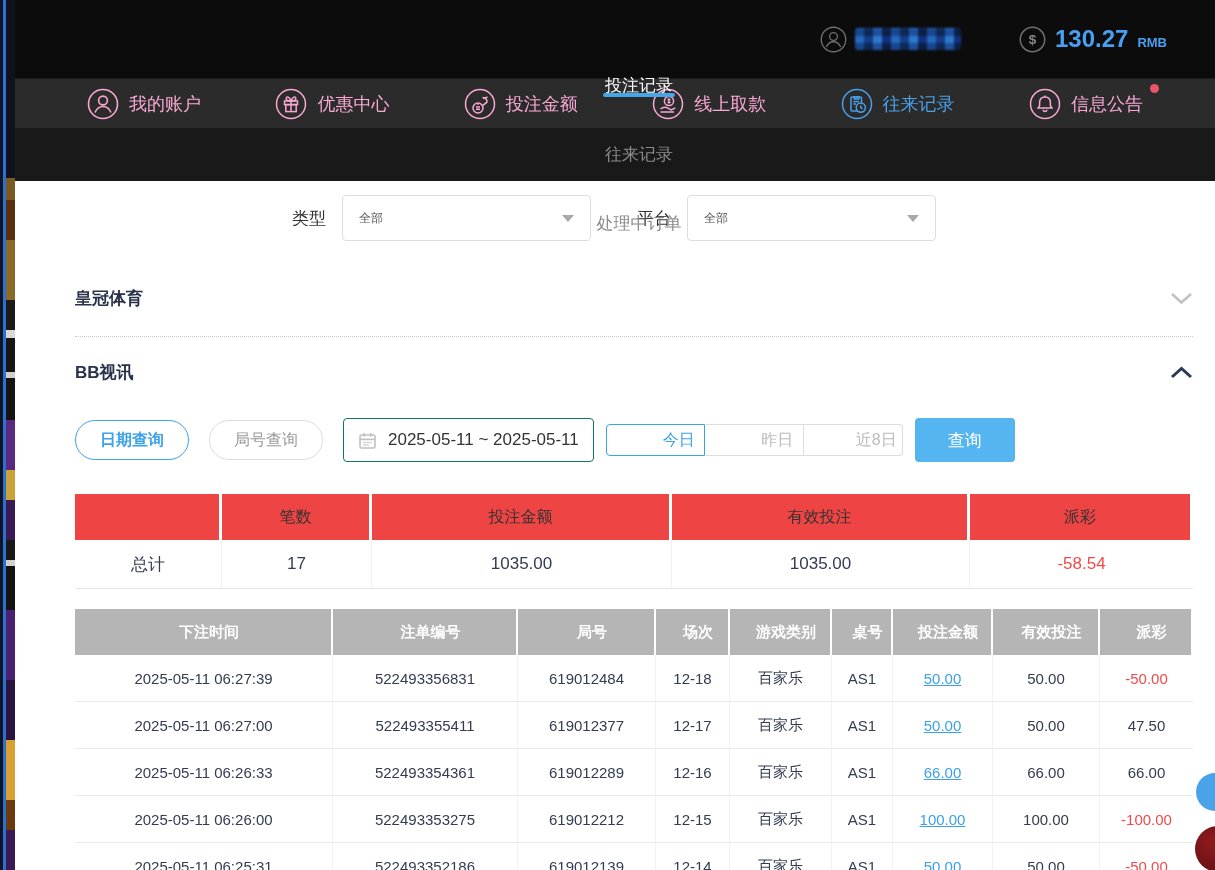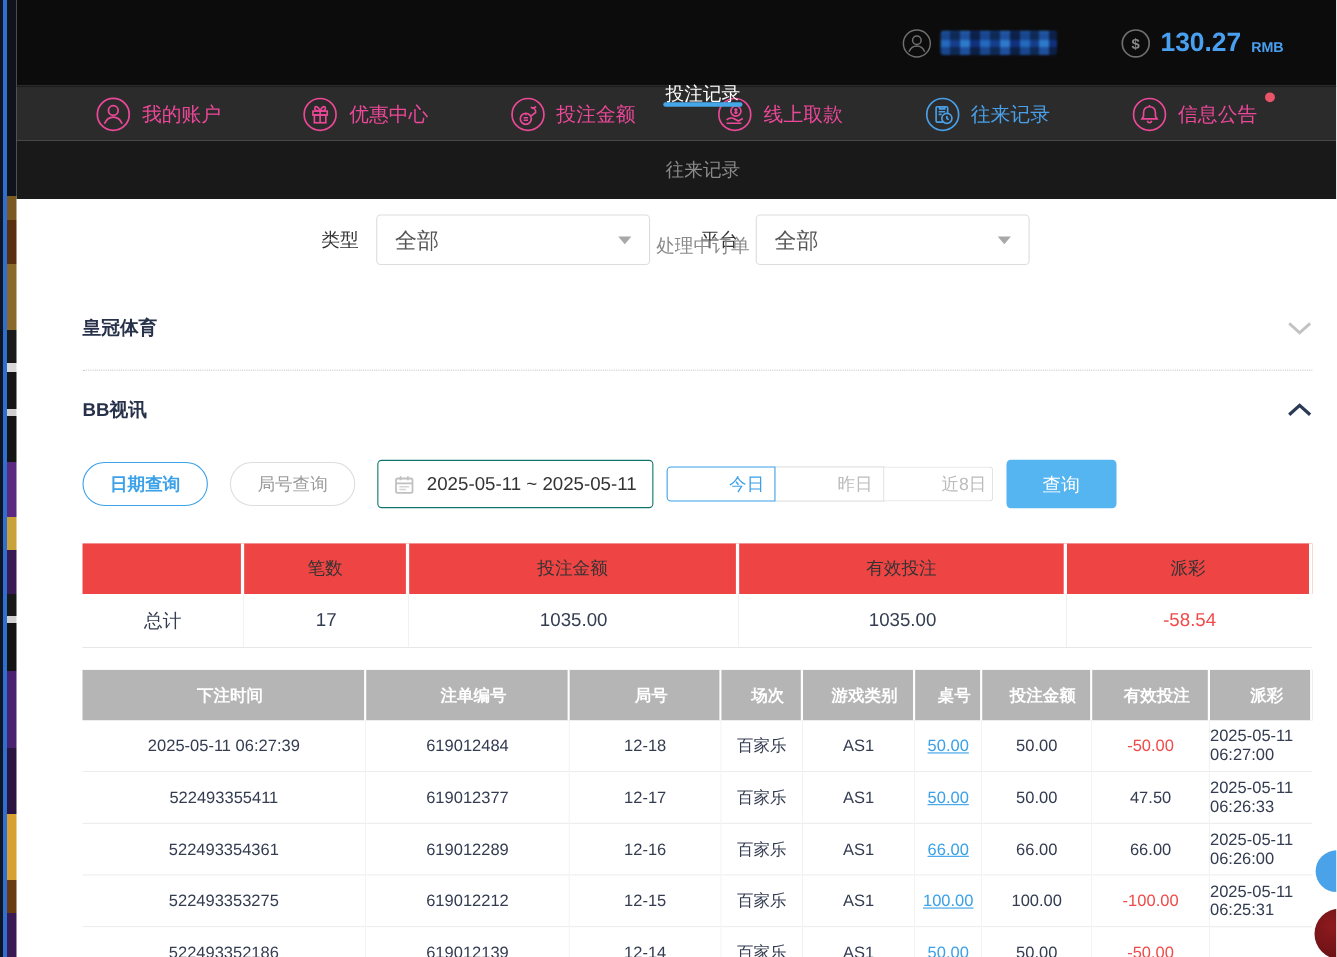--- a/index.html
+++ b/index.html
@@ -38,21 +38,21 @@
     background:
       repeating-linear-gradient(90deg, rgba(70,120,170,.9) 0 9px, rgba(35,64,94,.9) 9px 18px, rgba(90,140,190,.9) 18px 27px, rgba(28,48,76,.9) 27px 36px),
       repeating-linear-gradient(0deg, #2a4a6e 0 7px, #3d6fa0 7px 14px); background-blend-mode: overlay; }
   .balance { display: flex; align-items: center; gap: 9px; }
   .balance-amount { color: #4aa0f0; font-size: 24px; font-weight: bold; }
   .balance-currency { color: #4aa0f0; font-size: 13px; font-weight: bold; padding-top: 6px; }
 
   
   .main-nav { height: 50px; background: #2b2b2b; display: flex; align-items: center;
     justify-content: space-between; padding: 0 72px; border-top: 1px solid #1a1a1a; }
-  .nav-item { display: flex; align-items: center; gap: 10px; color: #ec4899; font-size: 18px;
+  .nav-item { display: flex; align-items: center; gap: 10px; color: #f9a8d4; font-size: 18px;
     cursor: pointer; position: relative; }
   .nav-item.active { color: #4aa0e8; }
   .nav-item svg { display: block; }
   .badge-dot { position: absolute; top: -4px; right: -16px; width: 9px; height: 9px;
     border-radius: 50%; background: #e85568; }
 
   
   .tab-bar { height: 53px; background: #191919; display: flex; align-items: center;
     justify-content: center; gap: 46px; padding-left: 48px; flex-direction: column; }
   .tab { color: #8a8a8a; font-size: 17px; cursor: pointer; position: relative; height: 53px;
@@ -64,21 +64,21 @@
   
   .content { padding: 12px 22px 0 60px; background: #fff; }
 
   .filters { display: flex; align-items: center; justify-content: center; gap: 16px;
     margin: 2px 40px 22px 0; }
   .filter-label { font-size: 17px; color: #333; }
   .select { width: 249px; height: 46px; border: 1px solid #ddd; border-radius: 4px; background: #fff;
     display: flex; align-items: center; justify-content: space-between; padding: 0 16px;
     cursor: pointer; margin-right: 30px; }
   .select:last-child { margin-right: 0; }
-  .select-value { font-size: 20px; color: #555; }
+  .select-value { font-size: 12px; color: #555; }
   .caret { width: 0; height: 0; border-left: 6px solid transparent; border-right: 6px solid transparent;
     border-top: 7px solid #a8a8a8; }
 
   .section-row { display: flex; align-items: center; justify-content: space-between;
     padding: 24px 0 26px; cursor: pointer; }
   .section-title { font-size: 17px; font-weight: bold; color: #273149; }
   .dotted-divider { border-top: 1px dotted #c8c8c8; }
 
   .query-row { display: flex; align-items: center; margin: 8px 0 32px; }
   .pill-btn { height: 40px; padding: 0 24px; border-radius: 20px; background: #fff; font-size: 16px;
@@ -297,20 +297,21 @@
         <div class="bt-h">注单编号</div>
         <div class="bt-h">局号</div>
         <div class="bt-h">场次</div>
         <div class="bt-h">游戏类别</div>
         <div class="bt-h">桌号</div>
         <div class="bt-h">投注金额</div>
         <div class="bt-h">有效投注</div>
         <div class="bt-h">派彩</div>
 
         <div class="bt-c">2025-05-11 06:27:39</div>
+        <div class="bt-c">522493356831</div>
         <div class="bt-c">619012484</div>
         <div class="bt-c">12-18</div>
         <div class="bt-c">百家乐</div>
         <div class="bt-c">AS1</div>
         <div class="bt-c">
             <span class="bet-link">50.00</span>
           </div>
         <div class="bt-c">50.00</div>
         <div class="bt-c neg">-50.00</div>
 

